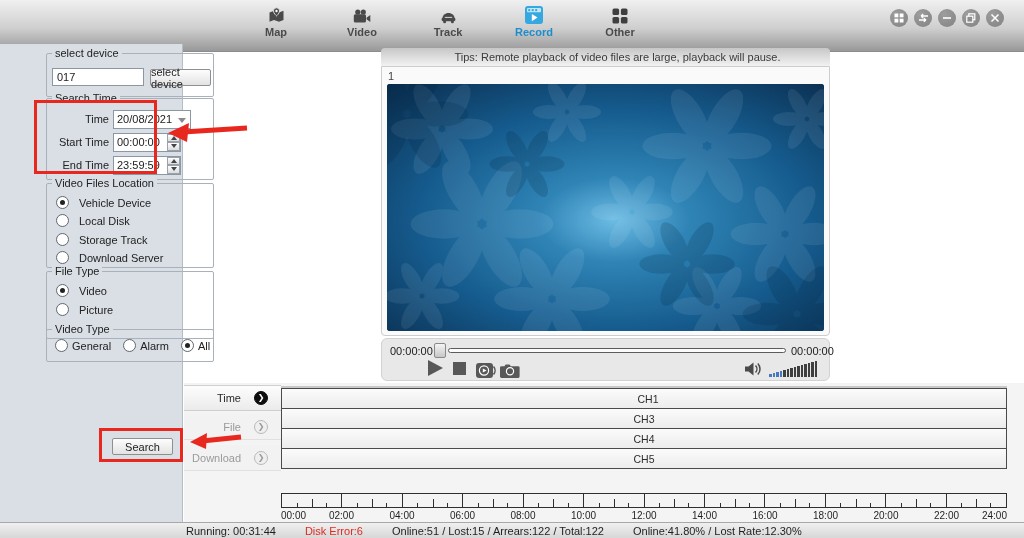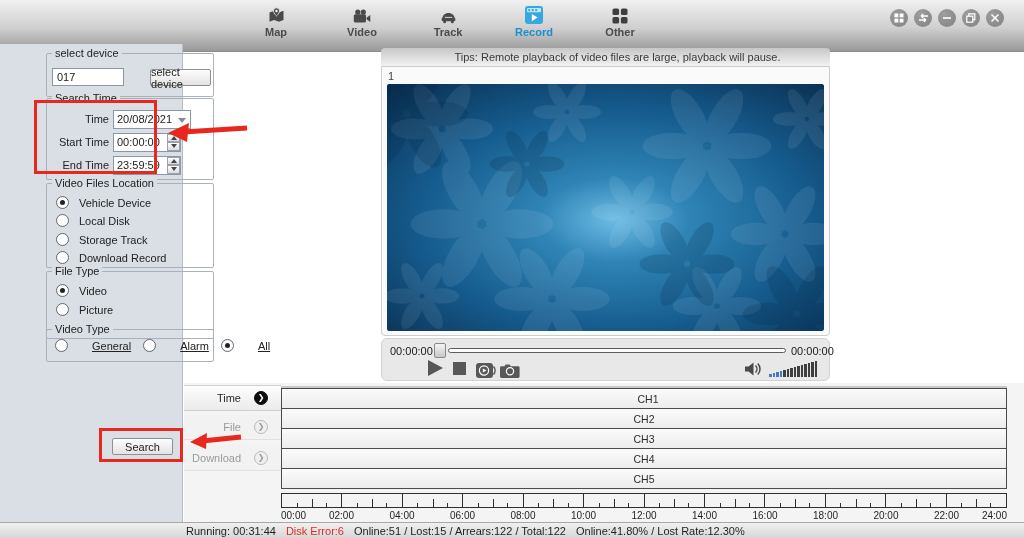--- a/index.html
+++ b/index.html
@@ -43,21 +43,21 @@
   .group .gtitle {
     position:absolute; top:-7px; left:5px; background:#dadfe6; padding:0 3px;
     font-size:11px; color:#222; white-space:nowrap;
   }
   .g-device { top:9px;  height:44px; }
   .g-time   { top:54px; height:82px; }
   .g-loc    { top:139px; height:85px; }
   .g-ftype  { top:227px; height:68px; }
   .g-vtype  { top:285px; height:33px; }
   .device-input {
-    position:absolute; left:5px; top:14px; width:72px; height:18px;
+    position:absolute; left:5px; top:14px; width:92px; height:18px;
     background:#fff; border:1px solid #8b97a3; font-size:11px; padding:2px 4px; color:#222;
   }
   .device-btn {
     position:absolute; left:103px; top:15px; width:61px; height:17px;
     background:linear-gradient(#fdfdfd,#e3e3e3); border:1px solid #8f8f8f; border-radius:2px;
     font-size:11px; color:#222; display:flex; align-items:center; justify-content:center; cursor:pointer;
   }
   .trow { position:absolute; left:0; height:20px; display:flex; align-items:center; }
   .trow .tlabel { width:66px; text-align:right; padding-right:4px; font-size:11px; color:#222; }
   .trow.r0 { top:10px; } .trow.r1 { top:33px; } .trow.r2 { top:56px; }
@@ -87,21 +87,21 @@
   }
   .radio[data-checked="true"]::after {
     content:""; position:absolute; left:3px; top:3px; right:3px; bottom:3px;
     background:#222; border-radius:50%;
   }
   .opt .olabel { font-size:11px; color:#222; }
   .g-loc .opt.o0{top:12px} .g-loc .opt.o1{top:30px} .g-loc .opt.o2{top:49px} .g-loc .opt.o3{top:67px}
   .g-ftype .opt.o0{top:12px} .g-ftype .opt.o1{top:31px}
   .g-vtype .opt{ position:static; }
   .vtype-row { position:absolute; left:8px; top:9px; display:flex; align-items:center; gap:7px; }
-  .vtype-row .opt{ gap:24px; margin-right:5px;text-decoration:underline; }
+  .vtype-row .opt{ gap:4px; margin-right:5px; }
   .search-btn {
     position:absolute; left:112px; top:394px; width:61px; height:17px;
     background:linear-gradient(#fdfdfd,#e3e3e3); border:1px solid #8f8f8f; border-radius:2px;
     font-size:11px; color:#222; display:flex; align-items:center; justify-content:center; cursor:pointer;
   }
   
   .tips-bar {
     position:absolute; left:381px; top:48px; width:449px; height:18px;
     background:linear-gradient(#c7c7c7,#f2f2f2);
     border-radius:4px 4px 0 0;
@@ -191,21 +191,21 @@
   .rlabels span:nth-child(8){ left:58.333%; transform:translateX(-50%); }
   .rlabels span:nth-child(9){ left:66.667%; transform:translateX(-50%); }
   .rlabels span:nth-child(10){ left:75%;    transform:translateX(-50%); }
   .rlabels span:nth-child(11){ left:83.333%;transform:translateX(-50%); }
   .rlabels span:nth-child(12){ left:91.667%;transform:translateX(-50%); }
   .rlabels span:nth-child(13){ right:0; }
   
   .statusbar {
     position:absolute; left:0; top:522px; width:1024px; height:16px;
     background:linear-gradient(#f0f0f0,#d7d7d7); border-top:1px solid #a8a8a8;
-    display:flex; align-items:center; padding-left:186px; gap:10px;
+    display:flex; align-items:center; padding-left:186px; gap:29px;
     font-size:11px; color:#1f1f1f; white-space:nowrap;
   }
   .statusbar .err { color:#e02a20; }
   
   .anno { position:absolute; z-index:50; pointer-events:none; }
   .abox { border:3px solid #e8281e; }
   .abox1 { left:34px; top:100px; width:123px; height:74px; }
   .abox2 { left:99px;  top:428px; width:84px; height:34px; }
   .aarr1 { left:168px; top:121px; }
   .aarr2 { left:190px; top:431px; }
@@ -367,21 +367,21 @@
     <div class="opt o1">
       <span class="radio"></span>
       <span class="olabel">Local Disk</span>
     </div>
     <div class="opt o2">
       <span class="radio"></span>
       <span class="olabel">Storage Track</span>
     </div>
     <div class="opt o3">
       <span class="radio"></span>
-      <span class="olabel">Download Record</span>
+      <span class="olabel">Download Server</span>
     </div>
   </div>
 
   <div class="group g-ftype">
     <span class="gtitle">File Type</span>
     <div class="opt o0">
       <span class="radio" data-checked="true"></span>
       <span class="olabel">Video</span>
     </div>
     <div class="opt o1">
@@ -516,21 +516,20 @@
     <span class="tabel">File</span>
     <span class="tico">❯</span>
   </div>
   <div class="tab tab-download">
     <span class="tabel">Download</span>
     <span class="tico">❯</span>
   </div>
 
   <div class="chgrid">
     <div class="chrow">CH1</div>
-    <div class="chrow">CH2</div>
     <div class="chrow">CH3</div>
     <div class="chrow">CH4</div>
     <div class="chrow">CH5</div>
   </div>
 
   <div class="ruler">
     <div class="rcell"></div>
     <div class="rcell"></div>
     <div class="rcell"></div>
     <div class="rcell"></div>

